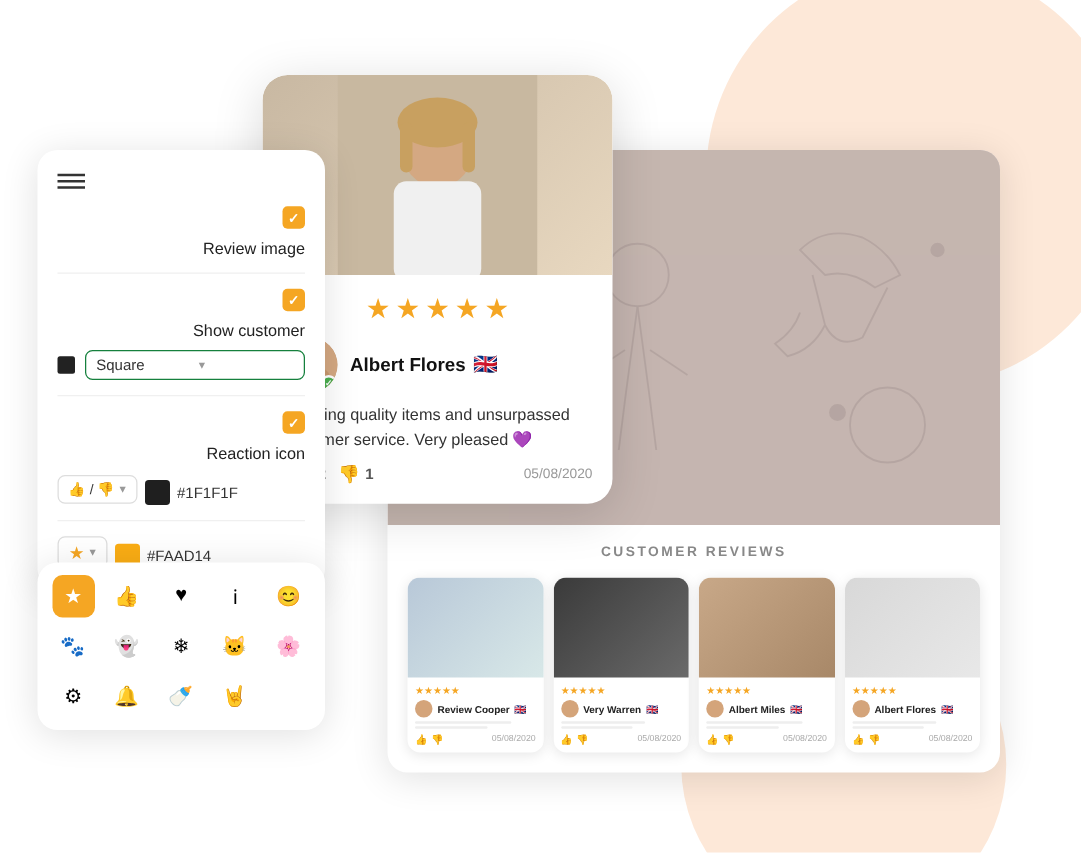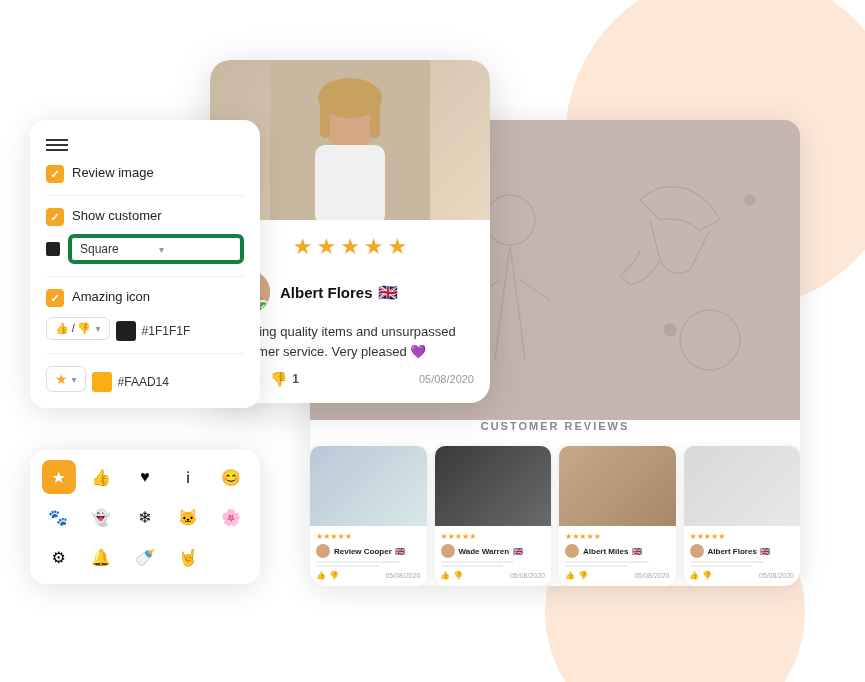--- a/index.html
+++ b/index.html
@@ -58,23 +58,24 @@
       cursor: pointer;
     }
     .panel-divider {
       height: 1px;
       background: #f0f0f0;
       margin: 12px 0;
     }
 
     .checkbox-row {
       display: flex;
-      align-items: flex-start;
+      align-items: flex-end;
       gap: 8px;
       margin-bottom: 8px;
+      flex-direction: column;
     }
     .checkbox-checked {
       width: 18px;
       height: 18px;
       background: #F5A623;
       border-radius: 4px;
       display: flex;
       align-items: center;
       justify-content: center;
       flex-shrink: 0;
@@ -97,21 +98,21 @@
       gap: 8px;
       margin-bottom: 4px;
     }
     .shape-indicator {
       width: 14px;
       height: 14px;
       background: #222;
       border-radius: 2px;
     }
     .select-box {
-      border: 4px solid #15803d;
+      border: 1px solid #15803d;
       border-radius: 6px;
       padding: 4px 8px;
       font-size: 12px;
       color: #333;
       display: flex;
       align-items: center;
       gap: 6px;
       cursor: pointer;
       background: #fff;
       flex: 1;
@@ -343,20 +344,21 @@
       position: relative;
       overflow: hidden;
     }
     .fashion-sketch {
       position: absolute;
       top: 0; left: 0; right: 0; bottom: 0;
       opacity: 0.6;
     }
 
     .customer-reviews-section {
+      padding: 16px;
     }
     .section-title {
       text-align: center;
       font-size: 11px;
       letter-spacing: 2px;
       color: #888;
       font-weight: 600;
       margin-bottom: 14px;
       text-transform: uppercase;
     }
@@ -465,21 +467,21 @@
     <div class="select-box">
       <span>Square</span>
       <span class="chevron">▾</span>
     </div>
   </div>
 
   <div class="panel-divider"></div>
 
   <div class="checkbox-row">
     <div class="checkbox-checked"></div>
-    <span class="checkbox-label">Amazing icon</span>
+    <span class="checkbox-label">Reaction icon</span>
   </div>
 
   <div class="reaction-row">
     <div class="reaction-icons-selector">
       <span>👍 / 👎</span>
       <span class="chevron">▾</span>
     </div>
     <div class="color-swatch">
       <div class="swatch-box"></div>
       <span class="swatch-label">#1F1F1F</span>
@@ -661,21 +663,21 @@
           </div>
         </div>
       </div>
 
       <div class="mini-review-card">
         <div class="mini-card-photo p2"></div>
         <div class="mini-card-body">
           <div class="mini-stars">★★★★★</div>
           <div class="mini-reviewer-row">
             <div class="mini-avatar"></div>
-            <span class="mini-name">Wade Warren</span>
+            <span class="mini-name">Very Warren</span>
             <span class="mini-flag">🇬🇧</span>
           </div>
           <div class="mini-lines">
             <div class="mini-line w70"></div>
             <div class="mini-line w60"></div>
           </div>
           <div class="mini-actions">
             <div class="mini-thumbs">
               <span>👍</span>
               <span>👎</span>

